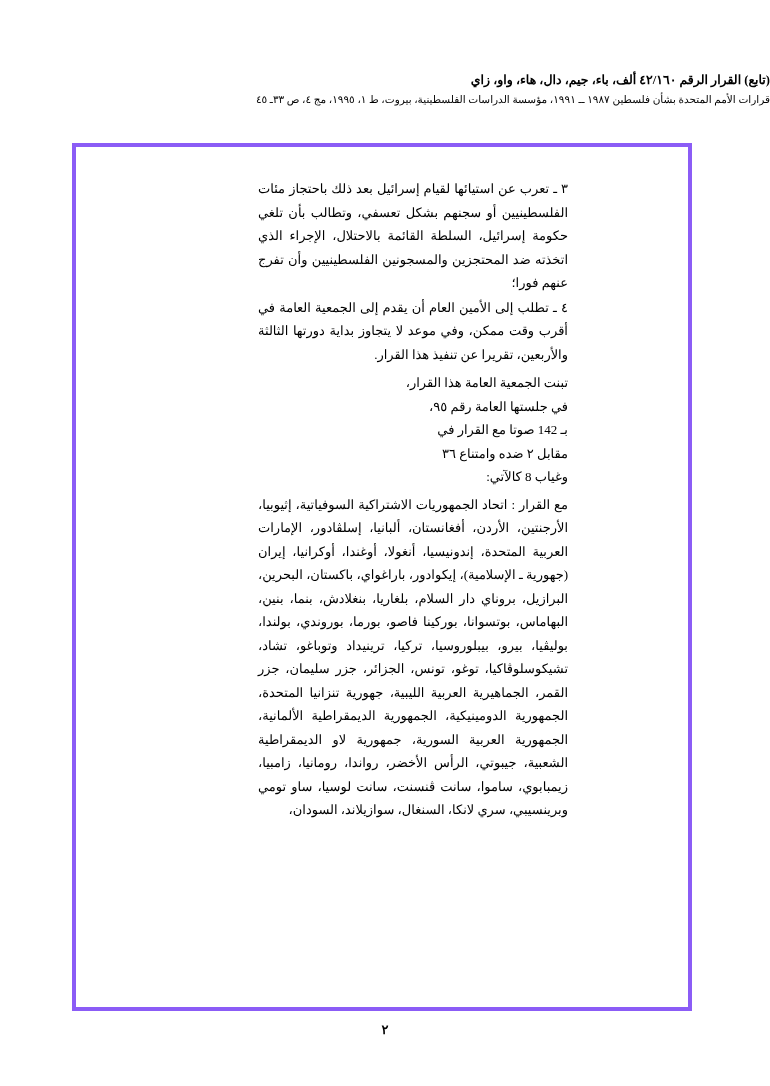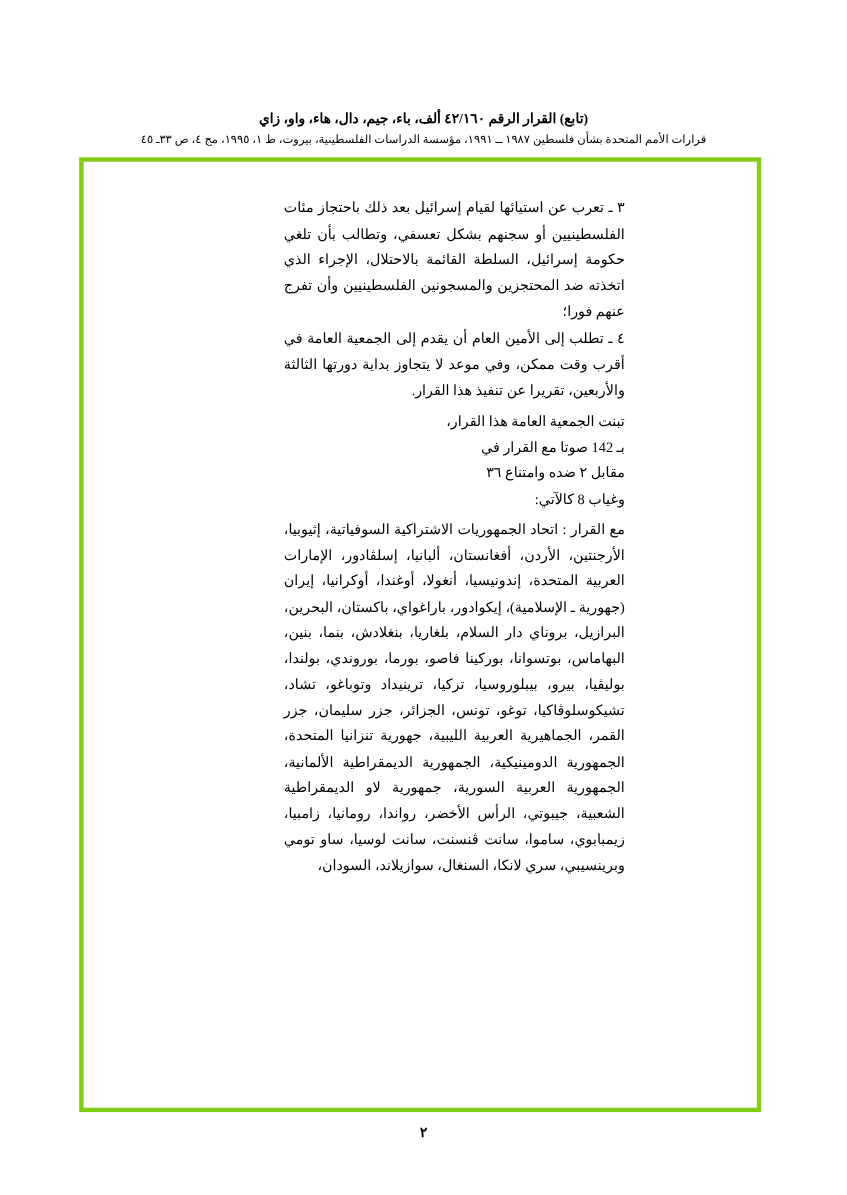--- a/index.html
+++ b/index.html
@@ -17,23 +17,21 @@
   .page {
     position: absolute;
     inset: 0;
     background: #ffffff;
   }
   .header {
     position: absolute;
     top: 72px;
     left: 0;
     right: 0;
-    text-align: center;
     direction: rtl;
-    margin-top: 28px;
   }
   .header-line1 {
     font-size: 12.5px;
     font-weight: bold;
     letter-spacing: 0px;
     line-height: 17px;
     color: #000;
   }
   .header-line2 {
     font-size: 10.5px;
@@ -41,21 +39,21 @@
     line-height: 16px;
     margin-top: 3px;
     color: #000;
   }
   .frame {
     position: absolute;
     top: 143px;
     left: 72px;
     width: 620px;
     height: 868px;
-    border: 4px solid #84cc16;
+    border: 4px solid #8b5cf6;
     box-sizing: border-box;
     background: #ffffff;
   }
   .content {
     position: absolute;
     top: 30px;
     right: 120px;
     width: 310px;
     direction: rtl;
     text-align: justify;
@@ -104,20 +102,21 @@
   </div>
 
   <div class="frame">
     <div class="content">
 
       <p class="para">٣ ـ تعرب عن استيائها لقيام إسرائيل بعد ذلك باحتجاز مئات الفلسطينيين أو سجنهم بشكل تعسفي، وتطالب بأن تلغي حكومة إسرائيل، السلطة القائمة بالاحتلال، الإجراء الذي اتخذته ضد المحتجزين والمسجونين الفلسطينيين وأن تفرج عنهم فورا؛</p>
       <p class="para">٤ ـ تطلب إلى الأمين العام أن يقدم إلى الجمعية العامة في أقرب وقت ممكن، وفي موعد لا يتجاوز بداية دورتها الثالثة والأربعين، تقريرا عن تنفيذ هذا القرار.</p>
 
       <div class="block-center">
         <div>تبنت الجمعية العامة هذا القرار،</div>
+        <div>في جلستها العامة رقم ٩٥،</div>
         <div>بـ 142 صوتا مع القرار في</div>
         <div>مقابل ٢ ضده وامتناع ٣٦</div>
         <div>وغياب 8 كالآتي:</div>
       </div>
 
       <p class="countries"><span>مع القرار :</span> <span>اتحاد الجمهوريات الاشتراكية السوفياتية، إثيوبيا، الأرجنتين، الأردن، أفغانستان، ألبانيا، إسلڤادور، الإمارات العربية المتحدة، إندونيسيا، أنغولا، أوغندا، أوكرانيا، إيران (جهورية ـ الإسلامية)، إيكوادور، باراغواي، باكستان، البحرين، البرازيل، بروناي دار السلام، بلغاريا، بنغلادش، بنما، بنين، البهاماس، بوتسوانا، بوركينا فاصو، بورما، بوروندي، بولندا، بوليڤيا، بيرو، بيبلوروسيا، تركيا، ترينيداد وتوباغو، تشاد، تشيكوسلوڤاكيا، توغو، تونس، الجزائر، جزر سليمان، جزر القمر، الجماهيرية العربية الليبية، جهورية تنزانيا المتحدة، الجمهورية الدومينيكية، الجمهورية الديمقراطية الألمانية، الجمهورية العربية السورية، جمهورية لاو الديمقراطية الشعبية، جيبوتي، الرأس الأخضر، رواندا، رومانيا، زامبيا، زيمبابوي، ساموا، سانت ڤنسنت، سانت لوسيا، ساو تومي وبرينسيبي، سري لانكا، السنغال، سوازيلاند، السودان،</span></p>
 
     </div>
   </div>
 

